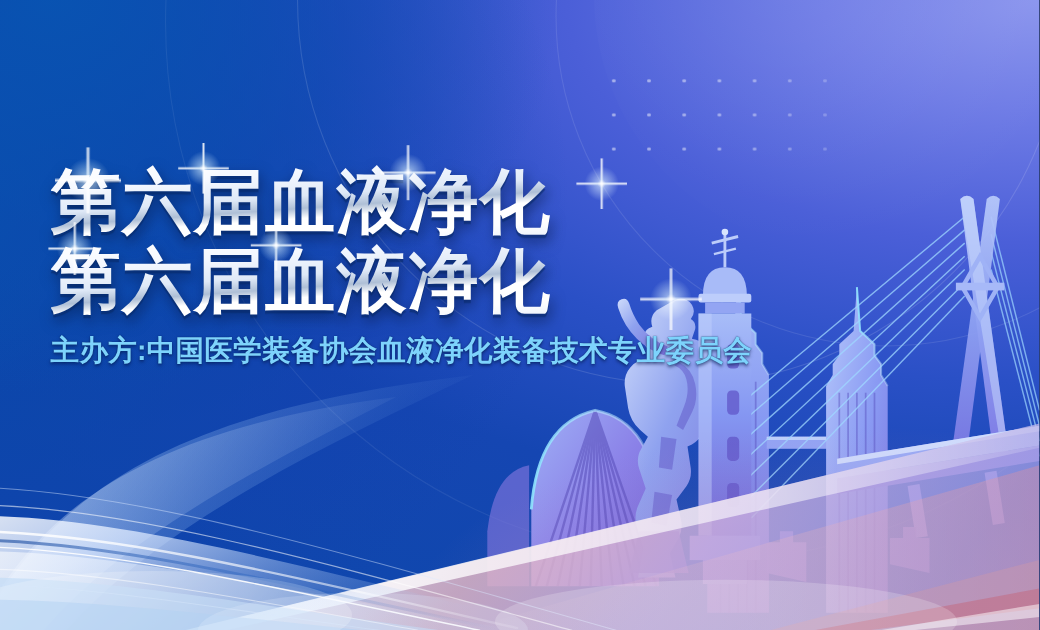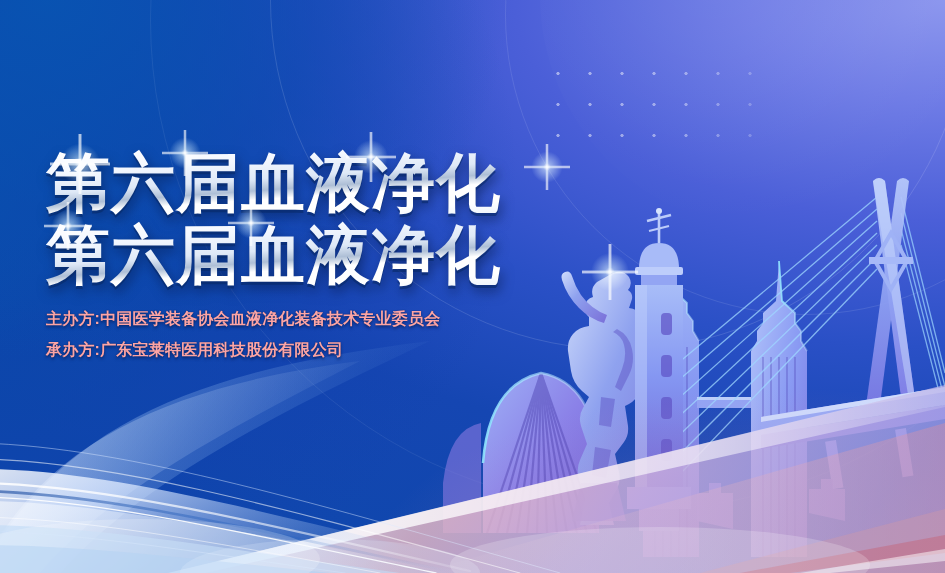--- a/index.html
+++ b/index.html
@@ -117,24 +117,24 @@
       linear-gradient(90deg, rgba(255,255,255,0) 46%, rgba(255,255,255,.85) 50%, rgba(255,255,255,0) 54%);
     mix-blend-mode:screen;
   }
 
   
   .sub-wrap{
     position:absolute;
     left:46px; top:303px;
   }
   .sub-line{
-    font-size:16px;
+    font-size:26px;
     font-weight:700;
     line-height:31px;
-    color:#fca5a5;
+    color:#7dd3fc;
     letter-spacing:.2px;
     white-space:nowrap;
     text-shadow:0 2px 3px rgba(4,26,80,.65), 0 0 1px rgba(4,26,80,.9);
   }
 </style>
 </head>
 <body>
 
 <div id="banner">
 
@@ -408,16 +408,15 @@
     <div class="sparkle" style="left:116px;top:-18px; width:46px;height:46px;"></div>
     <div class="sparkle" style="left:300px;top:-16px; width:50px;height:50px;"></div>
     <div class="sparkle" style="left:478px;top:-4px;  width:46px;height:46px;"></div>
     <div class="sparkle" style="left:-2px; top:54px;  width:48px;height:48px;"></div>
     <div class="sparkle" style="left:182px;top:52px;  width:46px;height:46px;"></div>
     <div class="sparkle" style="left:536px;top:96px;  width:56px;height:56px;"></div>
   </div>
 
   <div class="sub-wrap">
     <div class="sub-line">主办方:中国医学装备协会血液净化装备技术专业委员会</div>
-    <div class="sub-line">承办方:广东宝莱特医用科技股份有限公司</div>
   </div>
 
 </div>
 
 </body></html>

